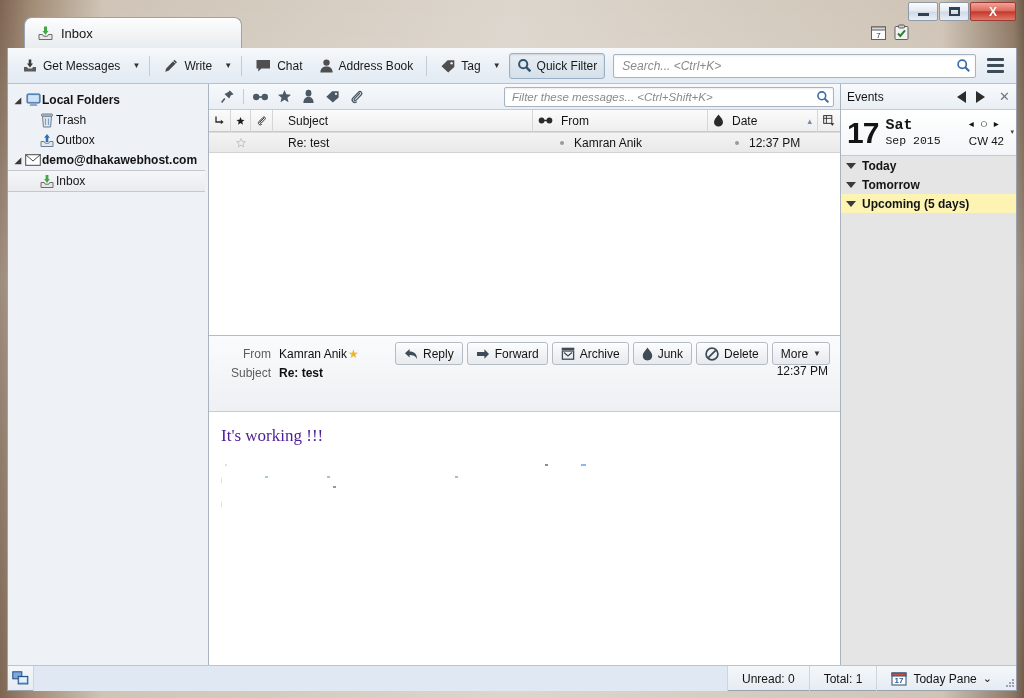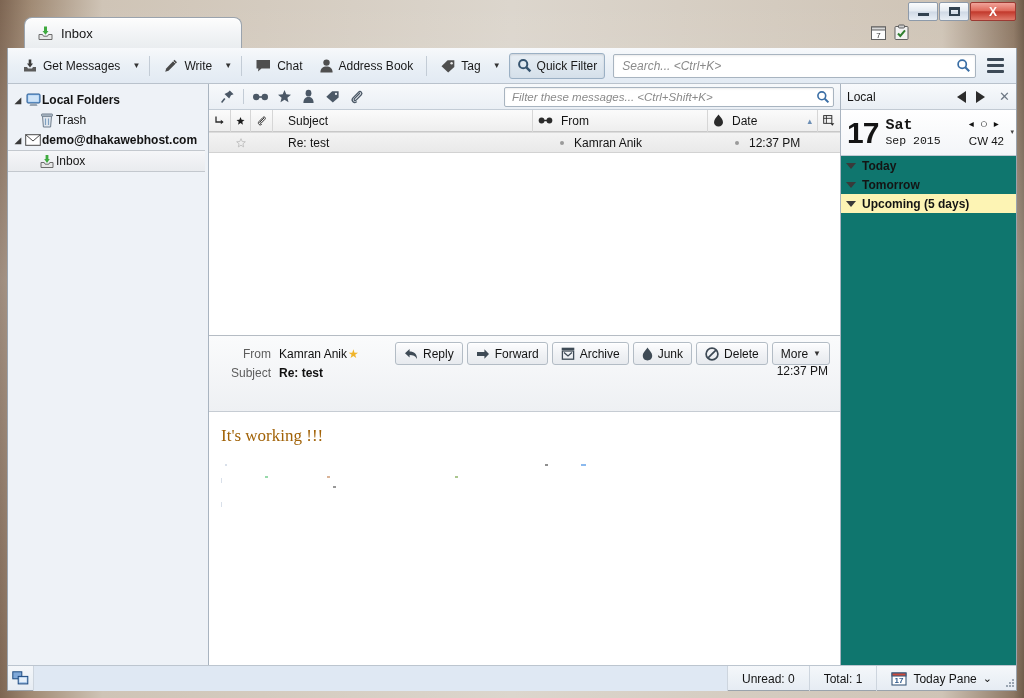--- a/index.html
+++ b/index.html
@@ -185,21 +185,21 @@
   .star-o { color:#b5b5b5; font-size:12px; margin-left:1px; }
   .msgtime { position:absolute; right:12px; top:28px; font-size:12px; color:#151515; }
   .actbtns { position:absolute; right:10px; top:6px; display:flex; gap:4px; }
   .abtn {
     height:23px; padding:0 8px; display:flex; align-items:center; gap:5px;
     border:1px solid #b3bcc5; border-radius:3px; font-size:12px; color:#141414;
     background: linear-gradient(180deg,#fdfdfe 0%,#f0f2f5 52%,#e7eaee 100%);
     box-shadow: inset 0 1px 0 #fff;
   }
   .msgbody { background:#fff; height:calc(100% - 76px); padding:14px 10px 0 12px; position:relative; overflow:hidden;}
-  .bodytext { font-family:"Liberation Serif", serif; font-size:17px; color:#a16207; }
+  .bodytext { font-family:"Liberation Serif", serif; font-size:17px; color:#4c1d95; }
   .artifact { position:absolute; background:#b9c6d8; opacity:.55; height:2px; }
 
   
   .todaypane { width:176px; background:#f5f6f8; border-left:1px solid #a9b4c0; display:flex; flex-direction:column; }
   .tp-head {
     height:26px; background: linear-gradient(180deg,#f8fafc 0%,#e9eef4 100%);
     border-bottom:1px solid #c2cad3; display:flex; align-items:center; padding:0 6px; font-size:12px;
   }
   .tp-nav { margin-left:auto; display:flex; align-items:center; gap:10px; }
   .tri-l { width:0;height:0;border-top:6px solid transparent;border-bottom:6px solid transparent;border-right:9px solid #2b2b2b; }
@@ -214,21 +214,21 @@
   .tp-dow { font-size:15px; font-weight:bold; line-height:1.05; }
   .tp-my { font-size:11.5px; line-height:1.15; }
   .tp-ncol { position:absolute; right:12px; top:6px; text-align:center; }
   .tp-nrow { display:flex; align-items:center; gap:6px; font-size:10px; color:#111; }
   .tp-cw { font-size:11.5px; margin-top:4px; }
   .tp-drop { position:absolute; right:2px; top:18px; font-size:7px; color:#444; }
   .tp-new {
     height:26px; display:flex; align-items:center; gap:7px; padding-left:7px; font-size:12.5px;
     background: linear-gradient(180deg,#fcfcfd 0%,#eef1f5 100%); border-bottom:1px solid #c2cad3;
   }
-  .tp-list { flex:1; background:#0f766e; }
+  .tp-list { flex:1; background:#e5e5e5; }
   .tp-item { height:19px; display:flex; align-items:center; gap:6px; padding-left:5px; font-size:12px; font-weight:bold; }
   .tp-item.hl { background:#fdf4b4; }
   .tw { width:0;height:0;border-left:5px solid transparent;border-right:5px solid transparent;border-top:6px solid #3a3a3a; margin-top:1px;}
 
   
   .statusbar {
     position:absolute; left:0; bottom:0; width:100%; height:25px;
     background: linear-gradient(180deg,#f4f7fa 0%,#e6ecf3 100%);
     border-top:1px solid #bcc5cf; display:flex; font-size:12px;
   }
@@ -386,20 +386,31 @@
         <div class="frow indent">
           <span class="twisty"></span>
           <span class="ficon">
             <svg width="14" height="15" viewBox="0 0 14 15">
               <path d="M2.5 3 L11.5 3 L10.6 14 L3.4 14 Z" fill="#dfe6ee" stroke="#6f7d8c"></path>
               <rect x="1.5" y="1" width="11" height="2.2" rx="0.6" fill="#b9c6d3" stroke="#6f7d8c"></rect>
               <path d="M5.5 5.5 L5.5 12 M8.5 5.5 L8.5 12" stroke="#7fa0c0" stroke-width="1.1"></path>
             </svg>
           </span>
           <span>Trash</span>
+        </div>
+        <div class="frow indent">
+          <span class="twisty"></span>
+          <span class="ficon">
+            <svg width="16" height="15" viewBox="0 0 16 15">
+              <path d="M2 8.5 L2 13.5 L14 13.5 L14 8.5 L10.8 8.5 L9.8 10.2 L6.2 10.2 L5.2 8.5 Z" fill="#e4e9ef" stroke="#6f7d8c"></path>
+              <path d="M8 9 L8 3" stroke="#2d6fb8" stroke-width="2.6"></path>
+              <path d="M5.2 4.8 L8 1 L10.8 4.8 Z" fill="#2d6fb8"></path>
+            </svg>
+          </span>
+          <span>Outbox</span>
         </div>
         <div class="frow acct">
           <span class="twisty">◢</span>
           <span class="ficon">
             <svg width="16" height="12" viewBox="0 0 16 12">
               <rect x="0.7" y="0.7" width="14.6" height="10.6" fill="#fff" stroke="#4a4a4a"></rect>
               <path d="M0.7 0.7 L8 7 L15.3 0.7" fill="none" stroke="#4a4a4a"></path>
             </svg>
           </span>
           <span>demo@dhakawebhost.com</span>
@@ -610,21 +621,21 @@
             <span class="artifact" style="left:336px;top:52px;width:3px;background:#333;"></span>
             <span class="artifact" style="left:372px;top:52px;width:5px;background:#2b7fe0;"></span>
             <span class="artifact" style="left:12px;top:66px;width:1px;height:5px;"></span>
             <span class="artifact" style="left:12px;top:90px;width:1px;height:5px;"></span>
           </div>
         </div>
       </div>
 
       <div class="todaypane">
         <div class="tp-head">
-          <span>Local</span>
+          <span>Events</span>
           <span class="tp-nav">
             <span class="tri-l"></span>
             <span class="tri-r"></span>
             <span class="tp-close">✕</span>
           </span>
         </div>
         <div class="tp-date">
           <span class="tp-daynum">17</span>
           <span class="tp-dcol">
             <div class="tp-dow">Sat</div>

